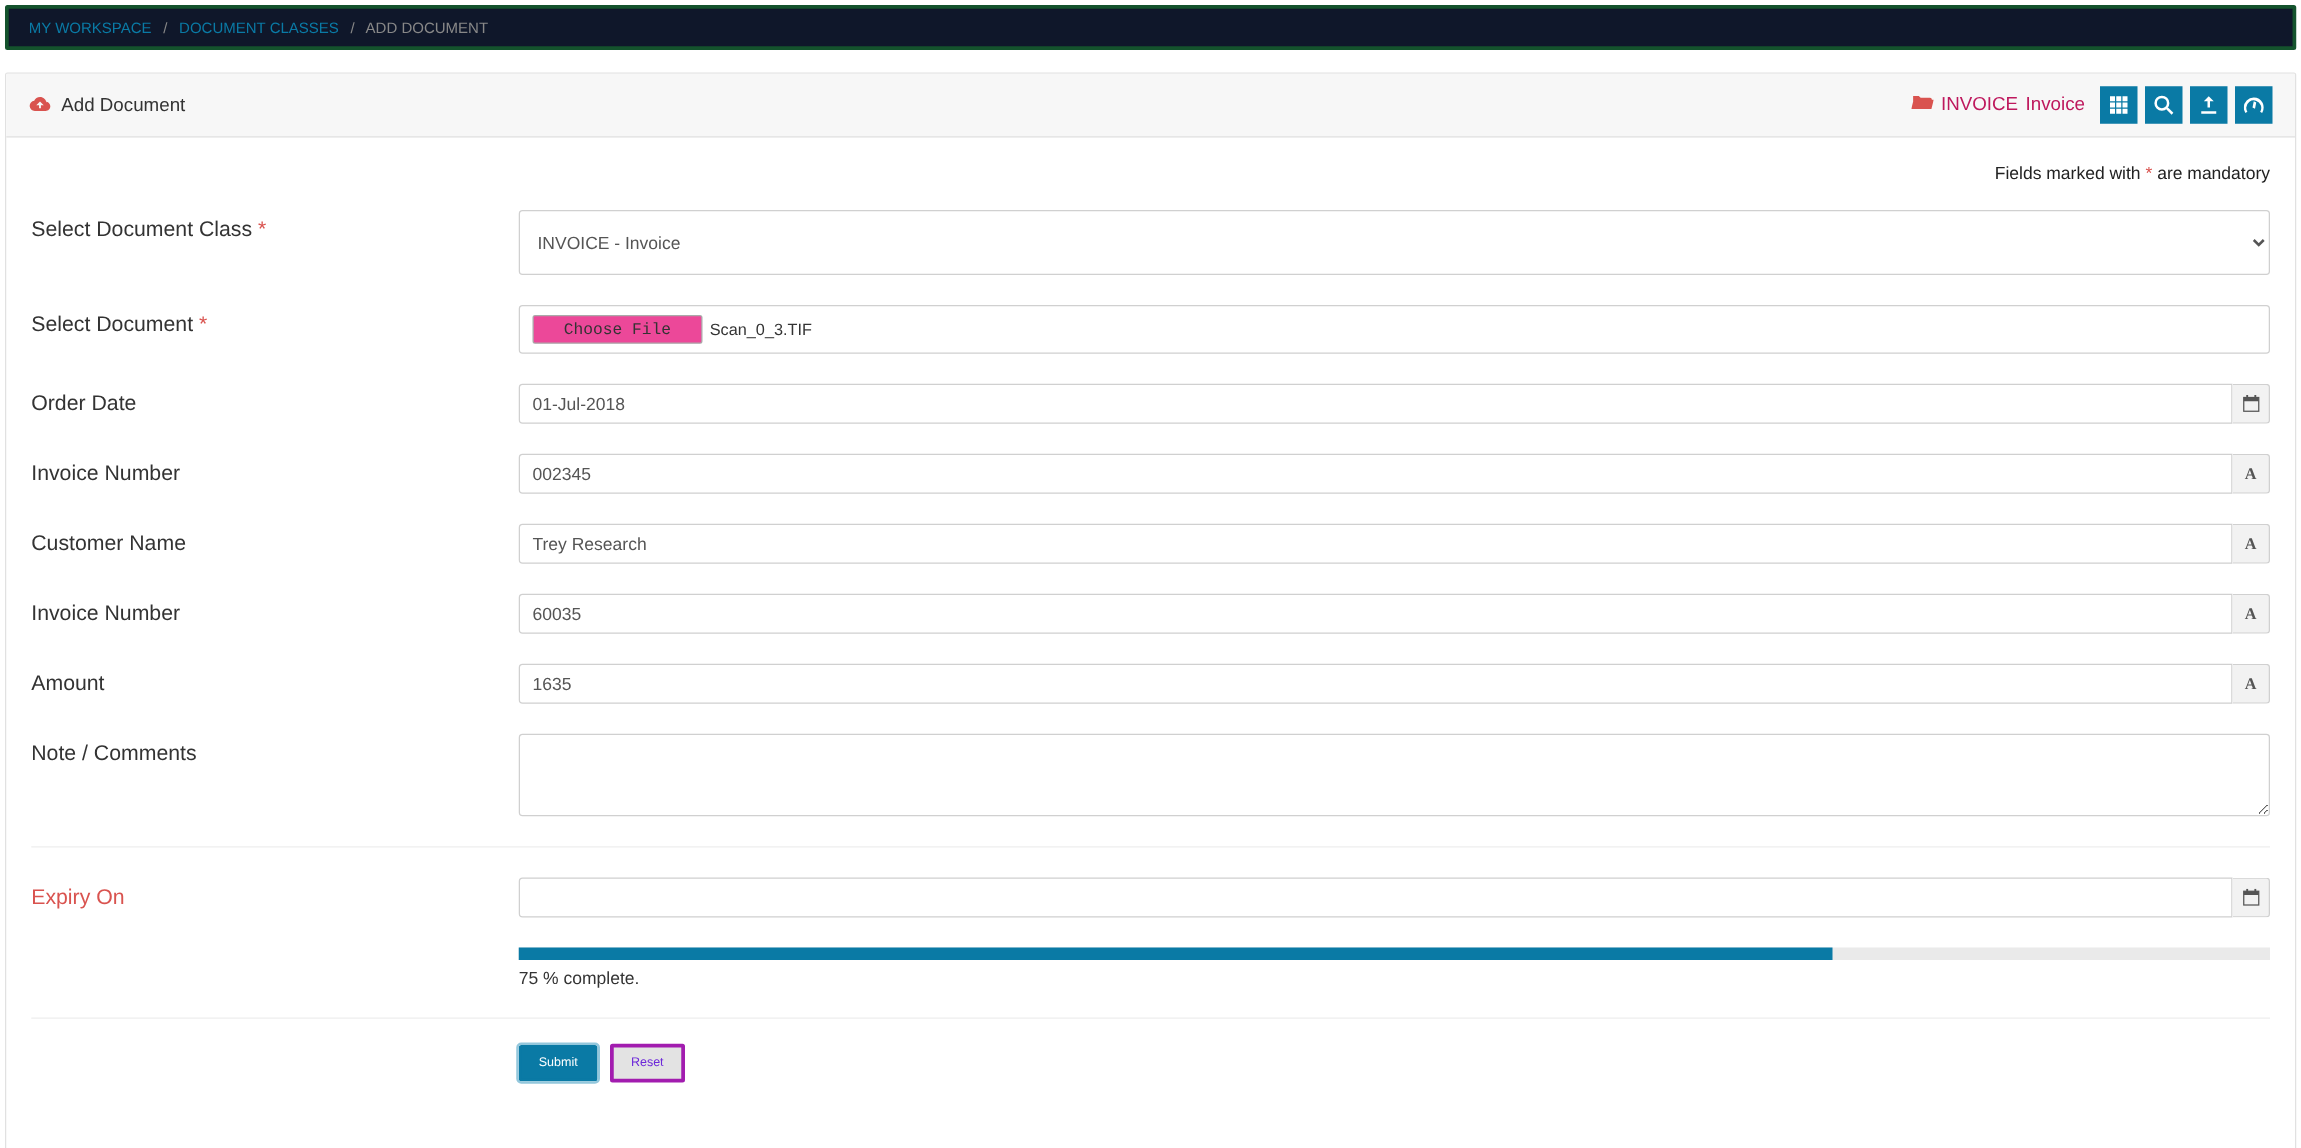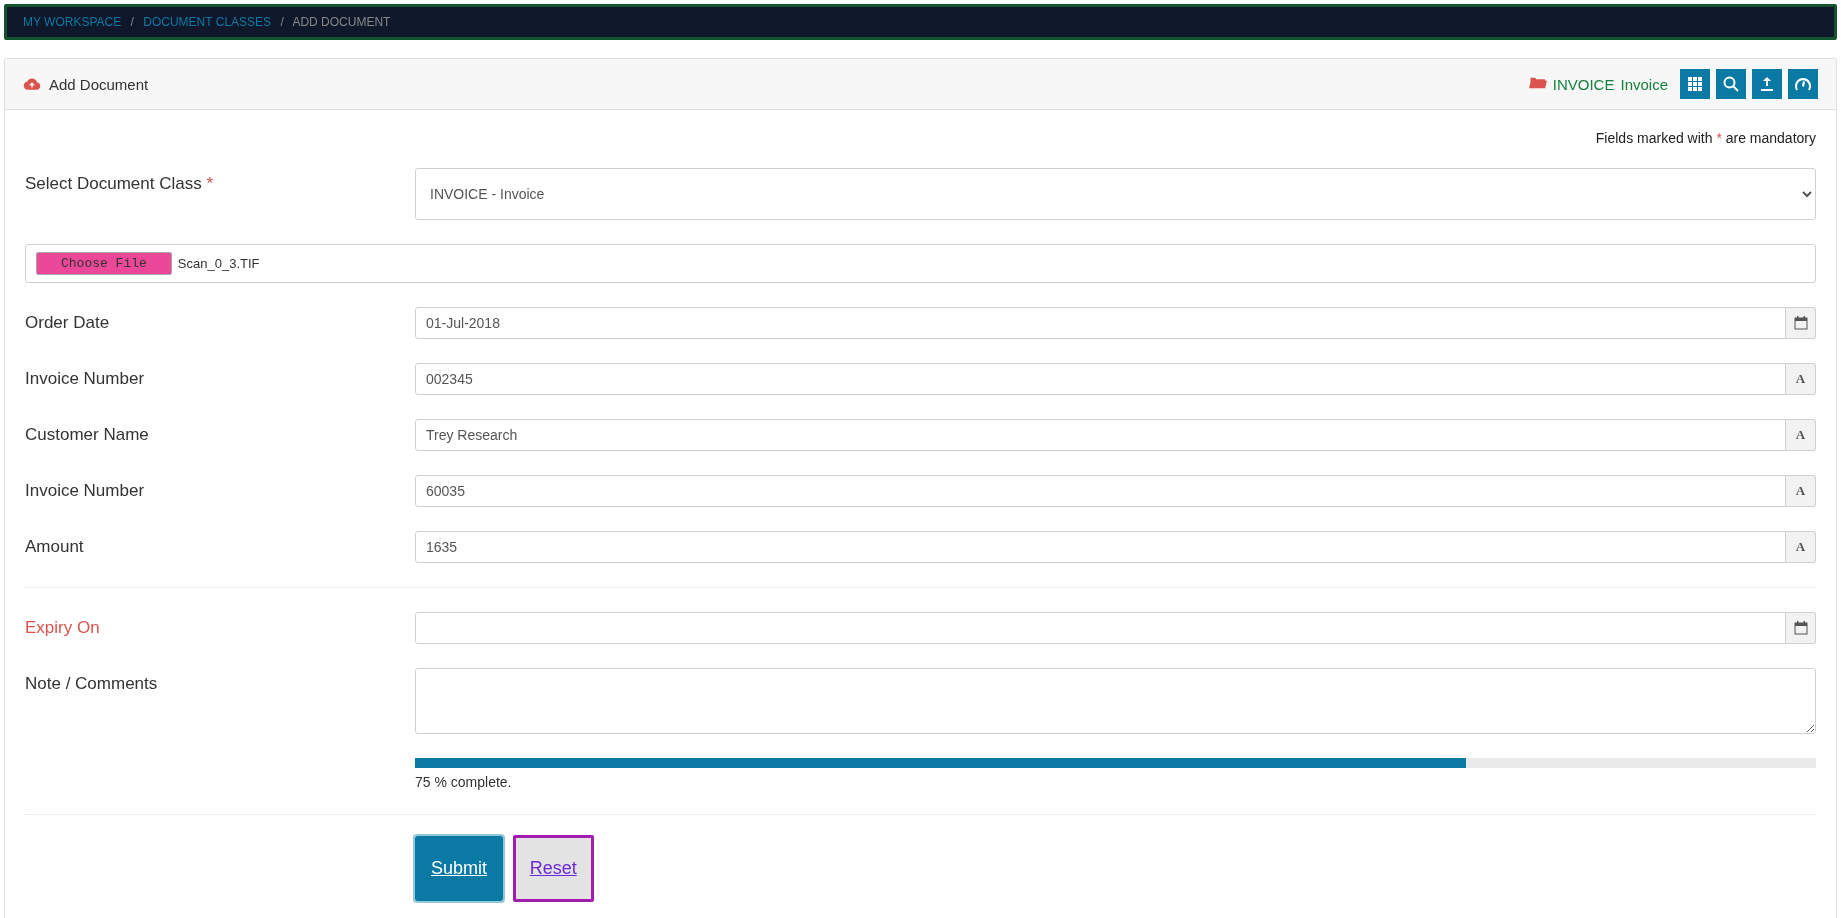--- a/index.html
+++ b/index.html
@@ -58,21 +58,21 @@
   .panel-header-right {
     display: flex;
     align-items: center;
     gap: 6px;
   }
   .docclass-badge {
     display: flex;
     align-items: flex-start;
     gap: 6px;
     font-size: 15px;
-    color: #15803d;
+    color: #be185d;
     margin-right: 6px;
   }
   .icon-btn {
     width: 30px;
     height: 30px;
     background: #0a7aa5;
     color: #fff;
     border: none;
     display: flex;
     align-items: center;
@@ -190,26 +190,25 @@
     font-size: 14px;
     color: #333;
   }
 
   
   .actions-row {
     border-top: 1px solid #eee;
     padding-top: 20px;
   }
   .btn {
-    padding: 20px 14px;
-    font-size: 18px;
+    padding: 7px 14px;
+    font-size: 10px;
     border-radius: 2px;
     cursor: pointer;
     font-family: inherit;
-    text-decoration: underline;
   }
   .btn-primary {
     background: #0a7aa5;
     color: #fff;
     border: 2px solid #0a7aa5;
     outline: 2px solid #93c7dc;
   }
   .btn-default {
     background: #e3e3e3;
     color: #6d28d9;
@@ -293,20 +292,23 @@
         <span>Select Document Class </span><span class="star">*</span>
       </div>
       <div class="form-control-wrap">
         <select class="form-control">
           <option>INVOICE - Invoice</option>
         </select>
       </div>
     </div>
 
     <div class="form-row">
+      <div class="form-label">
+        <span>Select Document </span><span class="star">*</span>
+      </div>
       <div class="form-control-wrap">
         <div class="file-control">
           <button class="choose-file-btn">Choose File</button>
           <span class="file-name">Scan_0_3.TIF</span>
         </div>
       </div>
     </div>
 
     <div class="form-row">
       <div class="form-label">Order Date</div>
@@ -356,43 +358,43 @@
     <div class="form-row">
       <div class="form-label">Amount</div>
       <div class="form-control-wrap">
         <input class="form-control with-addon" value="1635" style="">
         <div class="addon">
             <span>A</span>
           </div>
       </div>
     </div>
 
+    <div class="form-row">
+      <div class="form-label">Note / Comments</div>
+      <div class="form-control-wrap">
+        <textarea class="form-control" style=""></textarea>
+      </div>
+    </div>
+
     <div class="form-row after-divider">
       <div class="form-label red-label">Expiry On</div>
       <div class="form-control-wrap">
         <input class="form-control with-addon" value="" style="">
         <div class="addon">
           <svg width="14" height="14" viewBox="0 0 14 14" fill="#555">
               <rect x="1" y="2" width="12" height="11" fill="none" stroke="#555"></rect>
               <rect x="1" y="2" width="12" height="3" fill="#555"></rect>
               <rect x="3" y="0" width="1.5" height="3" fill="#555"></rect>
               <rect x="9.5" y="0" width="1.5" height="3" fill="#555"></rect>
             </svg>
         </div>
       </div>
     </div>
 
     <div class="form-row">
-      <div class="form-label">Note / Comments</div>
-      <div class="form-control-wrap">
-        <textarea class="form-control" style=""></textarea>
-      </div>
-    </div>
-
-    <div class="form-row">
       <div class="form-label"></div>
       <div class="progress-outer">
         <div class="progress-bar-bg">
           <div class="progress-bar-fill" id="progress-fill" style="width: 75%;"></div>
         </div>
         <div class="progress-text">75 % complete.</div>
       </div>
     </div>
 
     <div class="form-row actions-row">

